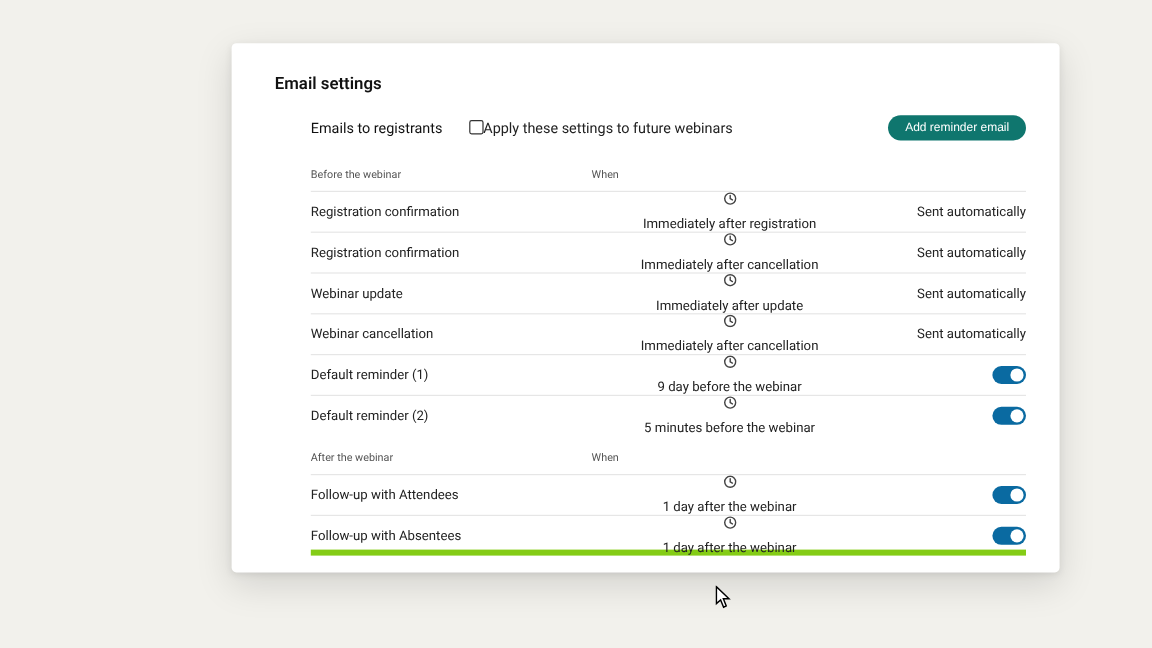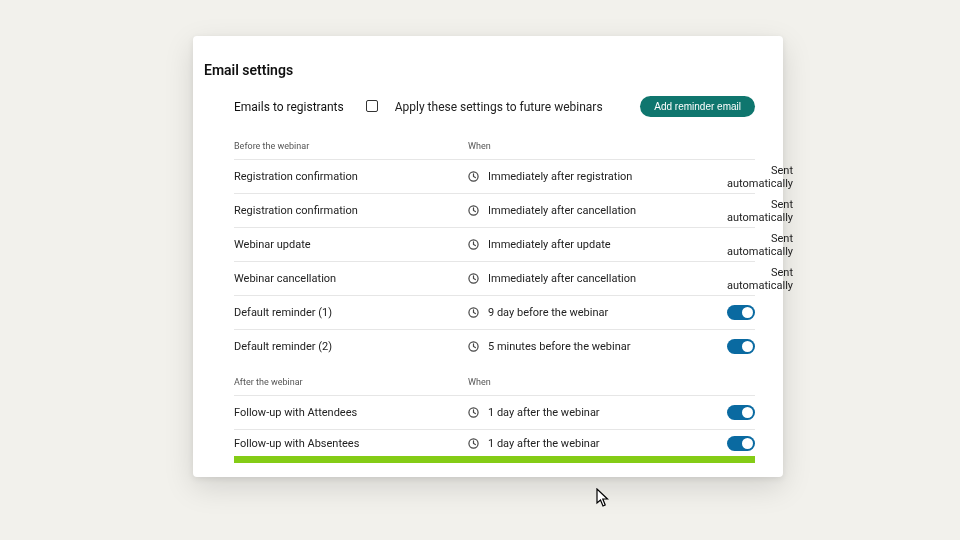--- a/index.html
+++ b/index.html
@@ -6,46 +6,46 @@
   html, body {
     width: 960px; height: 540px;
     background: #f2f1ec;
     font-family: -apple-system, BlinkMacSystemFont, "Segoe UI", Roboto, "Helvetica Neue", Arial, sans-serif;
     color: #111;
     overflow: hidden;
   }
   .panel {
     position: absolute;
     left: 193px; top: 36px;
-    width: 590px;
+    width: 690px;
     background: #fff;
     border-radius: 4px;
     box-shadow: 0 10px 30px rgba(0,0,0,0.13), 0 2px 6px rgba(0,0,0,0.08);
-    padding: 26px 28px 14px 11px;
+    padding: 26px 28px 14px 36px;
   }
   .panel-title {
     font-size: 14px;
     font-weight: 600;
     margin-bottom: 18px;
     padding-left: 0;
   }
   .subhead-row {
     display: flex;
     align-items: center;
     padding-left: 30px;
     gap: 22px;
     margin-bottom: 10px;
   }
   .subhead {
     font-size: 12px;
     font-weight: 400;
   }
   .checkbox-wrap {
     display: flex;
-    gap: 17px;
+    gap: 0;
     cursor: pointer;
   }
   .checkbox {
     width: 12px; height: 12px;
     border: 1.5px solid #333;
     border-radius: 2px;
     display: inline-block;
   }
   .checkbox-label {
     font-size: 12px;
@@ -74,25 +74,26 @@
     font-size: 9px;
     color: #555;
     padding: 14px 0 8px 0;
   }
   .row {
     border-top: 1px solid #e6e6e6;
     height: 34px;
     font-size: 11px;
     color: #222;
   }
-  .row:last-child { border-bottom: 7px solid #84cc16; }
+  .row:last-child { border-bottom: 5px solid #84cc16; }
   .when-cell {
     display: flex;
     align-items: center;
     gap: 9px;
+    flex-direction: column;
   }
   .status-cell {
     text-align: right;
     font-size: 11px;
     color: #222;
   }
   .clock {
     width: 11px; height: 11px;
     flex: 0 0 11px;
   }

